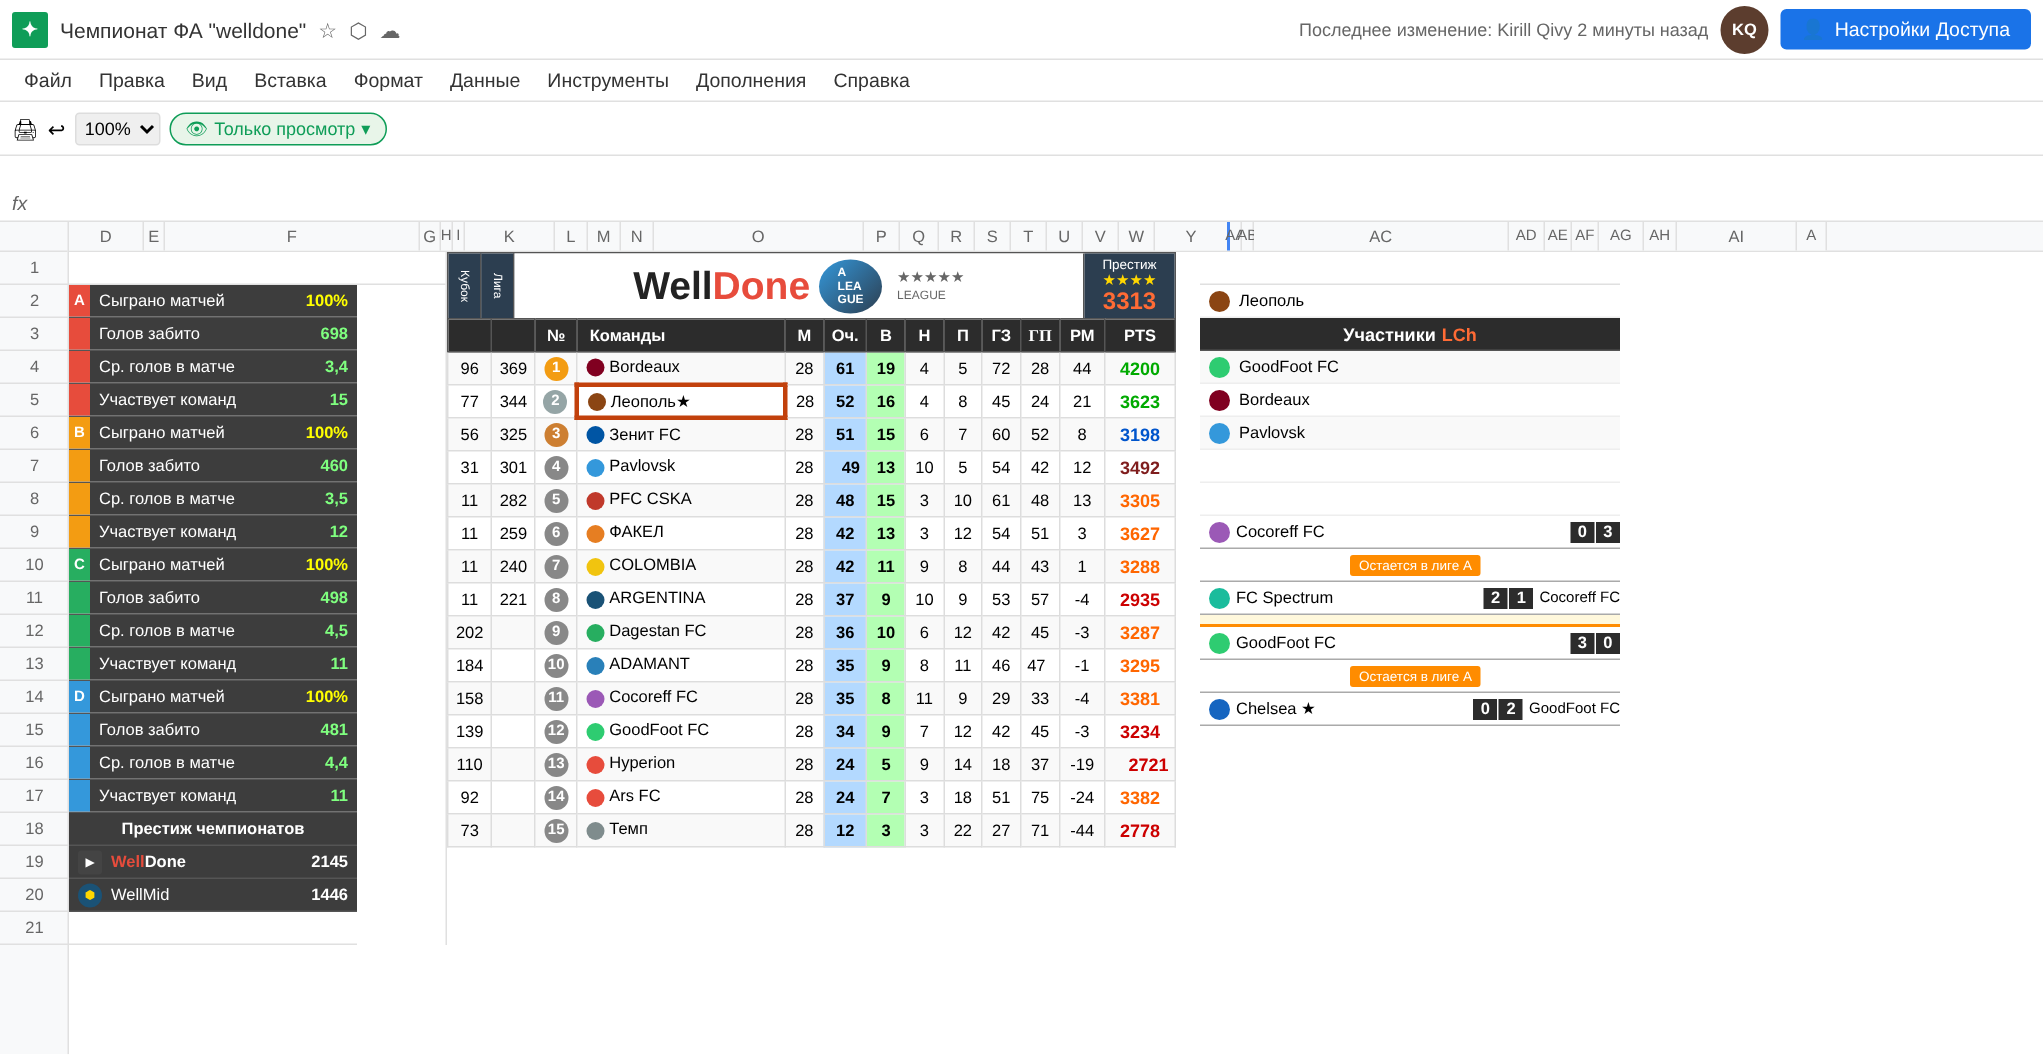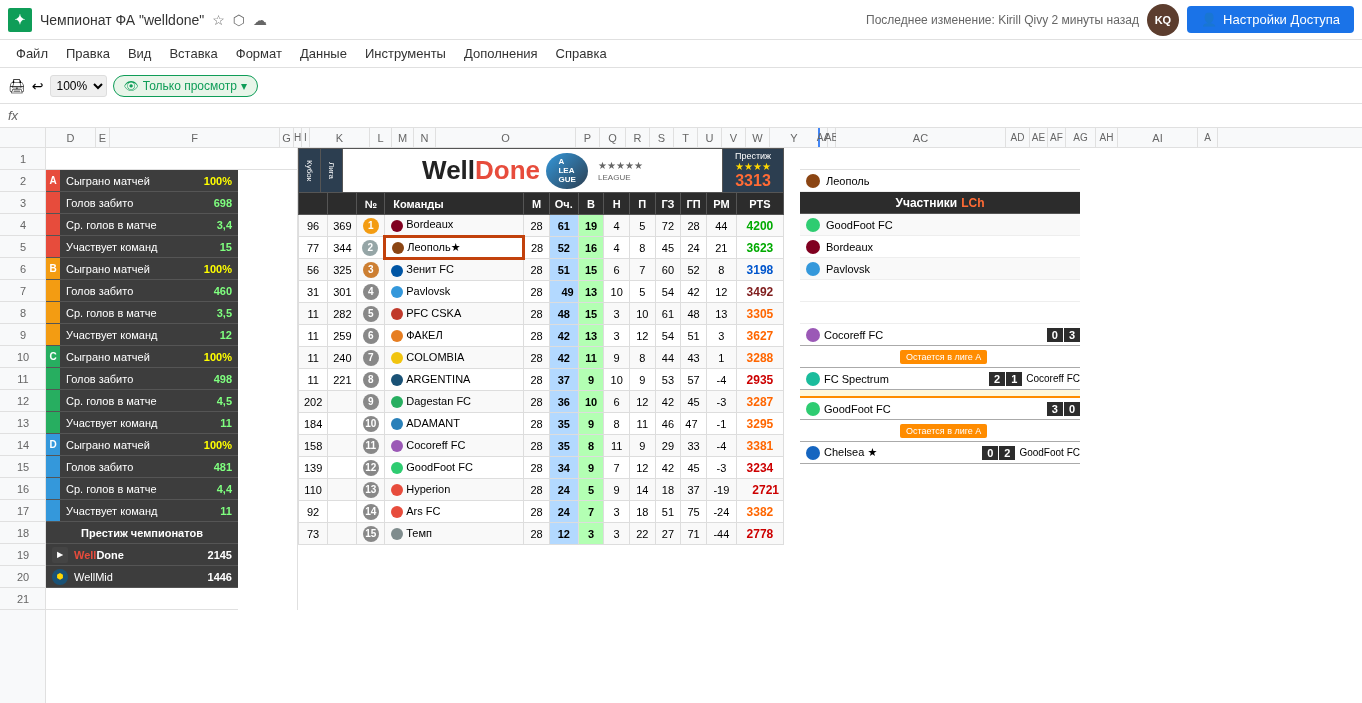--- a/index.html
+++ b/index.html
@@ -48,21 +48,21 @@
     <select style="font-size:12px;border:1px solid #ddd;border-radius:3px;padding:2px;">
       <option>100%</option>
     </select>
     <button style="background:#e8f5e9;border:1px solid #0f9d58;color:#0f9d58;border-radius:16px;padding:3px 10px;font-size:12px;cursor:pointer;display:flex;align-items:center;gap:4px;">
       <span>👁</span>
       <span>Только просмотр</span>
       <span>▾</span>
     </button>
   </div>
 
-  <div style="display:flex;align-items:center;height:24px;padding:0 8px;gap:8px;border-bottom:1px solid #e0e0e0;">
+  <div style="display:flex;align-items:center;height:24px;padding:0 8px;gap:8px;border-bottom:1px solid #e0e0e0;margin-top:20px;">
     <span style="font-size:13px;color:#666;font-style:italic;">fx</span>
     <input style="flex: 1 1 0%; border: none; outline: none; font-size: 12px;" value="">
   </div>
 
   <div style="flex:1;display:flex;overflow:hidden;">
 
     <div style="display:flex;flex-direction:column;width:46px;background:#f8f9fa;border-right:1px solid #e0e0e0;flex-shrink:0;">
       <div style="height:20px;border-bottom:1px solid #e0e0e0;"></div>
       <div class="row-num" style="height:22px;width:46px;font-size:11px;color:#666;display:flex;align-items:center;justify-content:center;border-bottom:1px solid #e0e0e0;">1</div>
       <div class="row-num" style="height:22px;width:46px;font-size:11px;color:#666;display:flex;align-items:center;justify-content:center;border-bottom:1px solid #e0e0e0;">2</div>
@@ -315,21 +315,21 @@
                 <th style="background:#2c2c2c;color:white;padding:2px 4px;text-align:center;border:1px solid #555;height:22px;width:22px;"></th>
                 <th style="background:#2c2c2c;color:white;padding:2px 4px;text-align:center;border:1px solid #555;height:22px;width:22px;"></th>
                 <th style="background:#2c2c2c;color:white;padding:2px 4px;text-align:center;border:1px solid #555;height:22px;width:22px;">№</th>
                 <th style="background:#2c2c2c;color:white;padding:2px 8px;text-align:left;border:1px solid #555;height:22px;width:130px;">Команды</th>
                 <th style="background:#2c2c2c;color:white;padding:2px 4px;text-align:center;border:1px solid #555;height:22px;width:24px;">М</th>
                 <th style="background:#2c2c2c;color:white;padding:2px 4px;text-align:center;border:1px solid #555;height:22px;width:26px;">Оч.</th>
                 <th style="background:#2c2c2c;color:white;padding:2px 4px;text-align:center;border:1px solid #555;height:22px;width:24px;">В</th>
                 <th style="background:#2c2c2c;color:white;padding:2px 4px;text-align:center;border:1px solid #555;height:22px;width:24px;">Н</th>
                 <th style="background:#2c2c2c;color:white;padding:2px 4px;text-align:center;border:1px solid #555;height:22px;width:24px;">П</th>
                 <th style="background:#2c2c2c;color:white;padding:2px 4px;text-align:center;border:1px solid #555;height:22px;width:24px;">ГЗ</th>
-                <th style="background:#2c2c2c;color:white;padding:2px 4px;text-align:center;border:1px solid #555;height:22px;width:24px;">ГП</th>
+                <th style="background:#2c2c2c;color:white;padding:2px 4px;text-align:center;border:1px solid #555;height:22px;width:24px;font-family:Liberation Serif, serif;">ГП</th>
                 <th style="background:#2c2c2c;color:white;padding:2px 4px;text-align:center;border:1px solid #555;height:22px;width:28px;">РМ</th>
                 <th style="background:#2c2c2c;color:white;padding:2px 4px;text-align:center;border:1px solid #555;height:22px;width:44px;">PTS</th>
               </tr>
             </thead>
             <tbody id="standings-tbody">
             <tr style="background: rgb(249, 249, 249);">
     <td style="padding:1px 4px;border:1px solid #ddd;text-align:center;height:22px;font-size:11px;">96</td>
     <td style="padding:1px 4px;border:1px solid #ddd;text-align:center;height:22px;font-size:11px;">369</td>
     <td style="padding:1px 4px;border:1px solid #ddd;text-align:center;height:22px;font-size:11px;">
       <span style="display:inline-block;width:16px;height:16px;border-radius:50%;background:#f39c12;color:white;font-size:10px;font-weight:bold;text-align:center;line-height:16px;">1</span>

